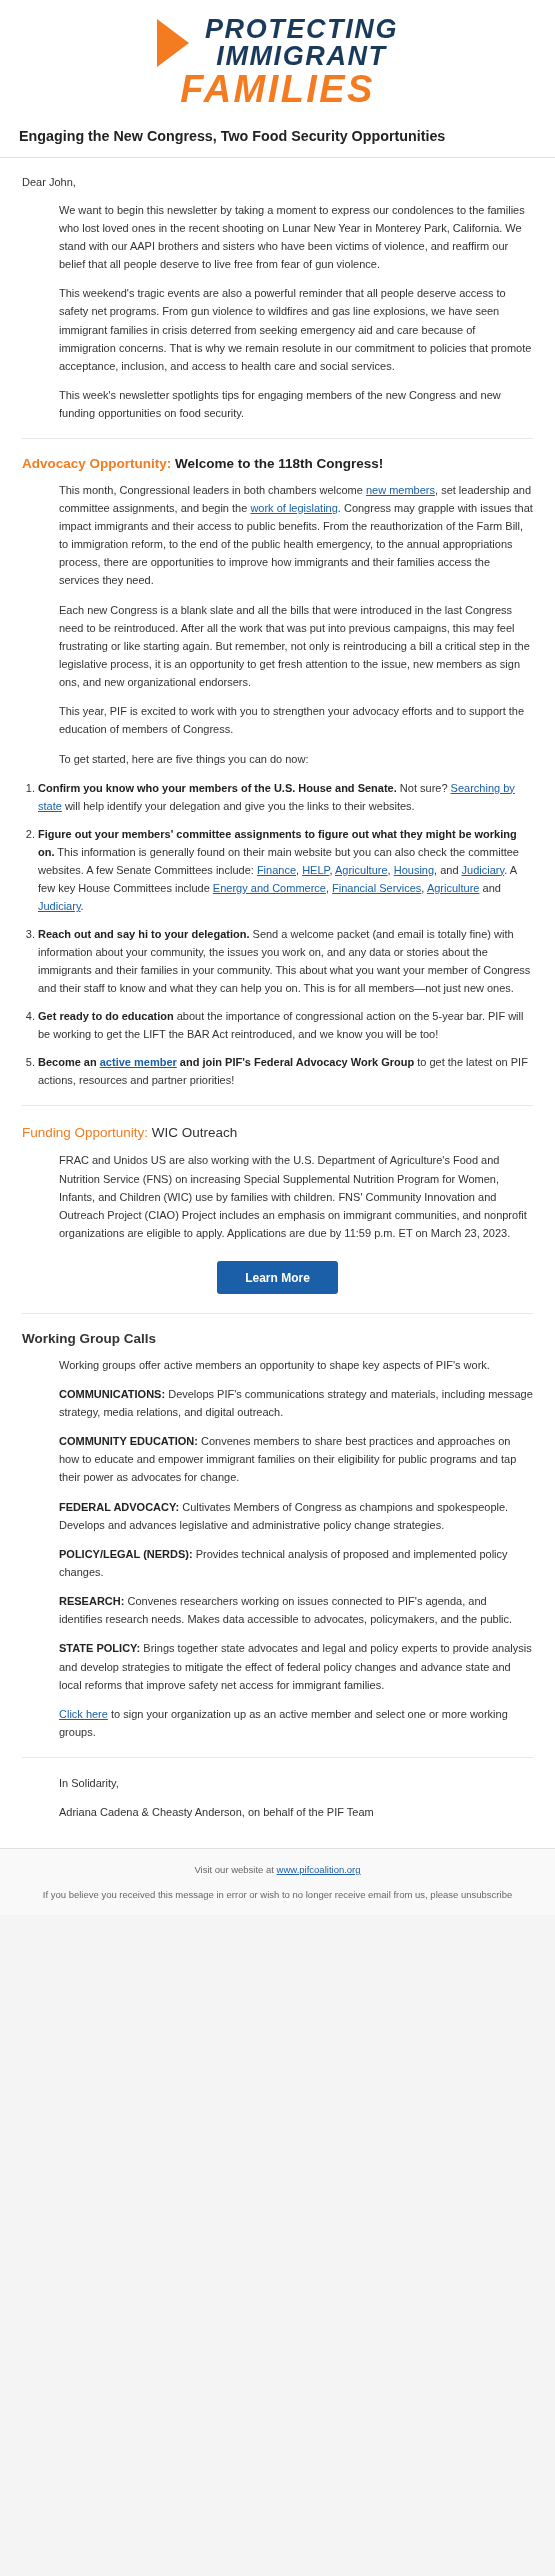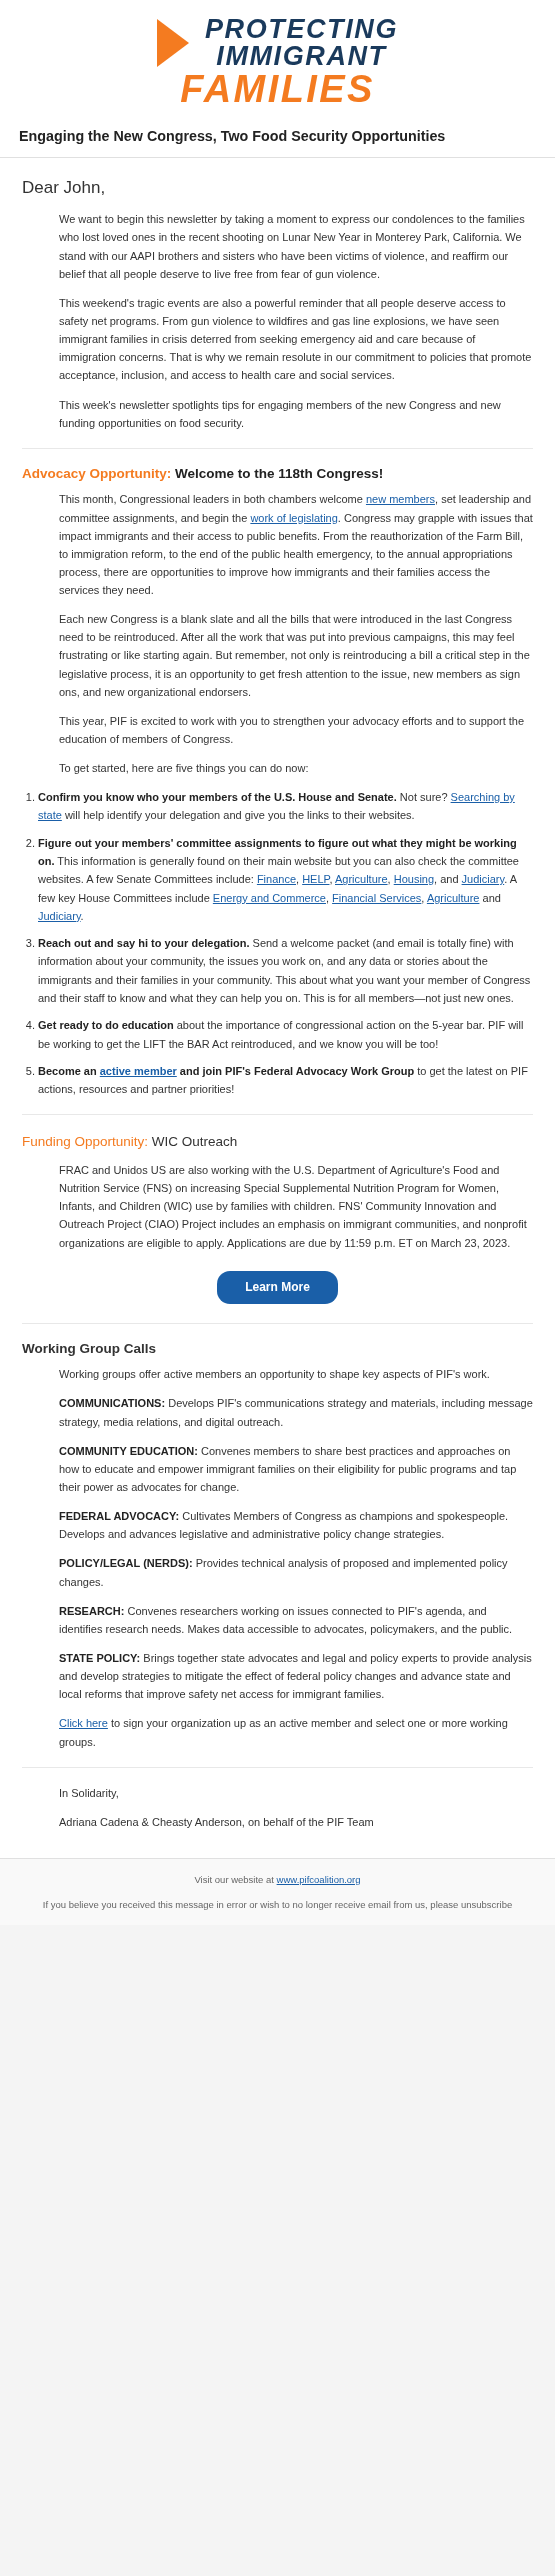--- a/index.html
+++ b/index.html
@@ -82,21 +82,21 @@
       color: #222;
       line-height: 1.3;
     }
 
     
     .content {
       padding: 16px 22px;
     }
     .greeting {
       margin-bottom: 9.5px;
-      font-size: 17px;
+      font-size: 11px;
     }
     .para {
       margin-bottom: 11px;
       font-size: 11px;
       color: #333;
       line-height: 1.65;
       margin-left: 37px;
     }
 
     
@@ -160,21 +160,21 @@
       margin: 19px 0;
     }
     .btn-learn-more {
       display: inline-block;
       background: #1a5fa8;
       color: #fff;
       font-size: 12px;
       font-weight: bold;
       padding: 9.5px 28.6px;
       text-decoration: none;
-      border-radius: 13px;
+      border-radius: 3px;
       cursor: pointer;
       border: none;
     }
 
     
     .working-group-item {
       margin-bottom: 11px;
     }
     .working-group-item strong {
       color: #222;

